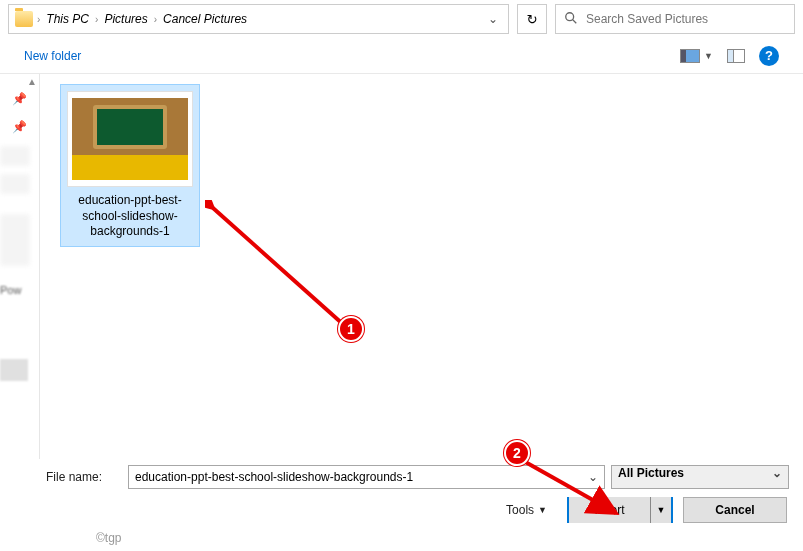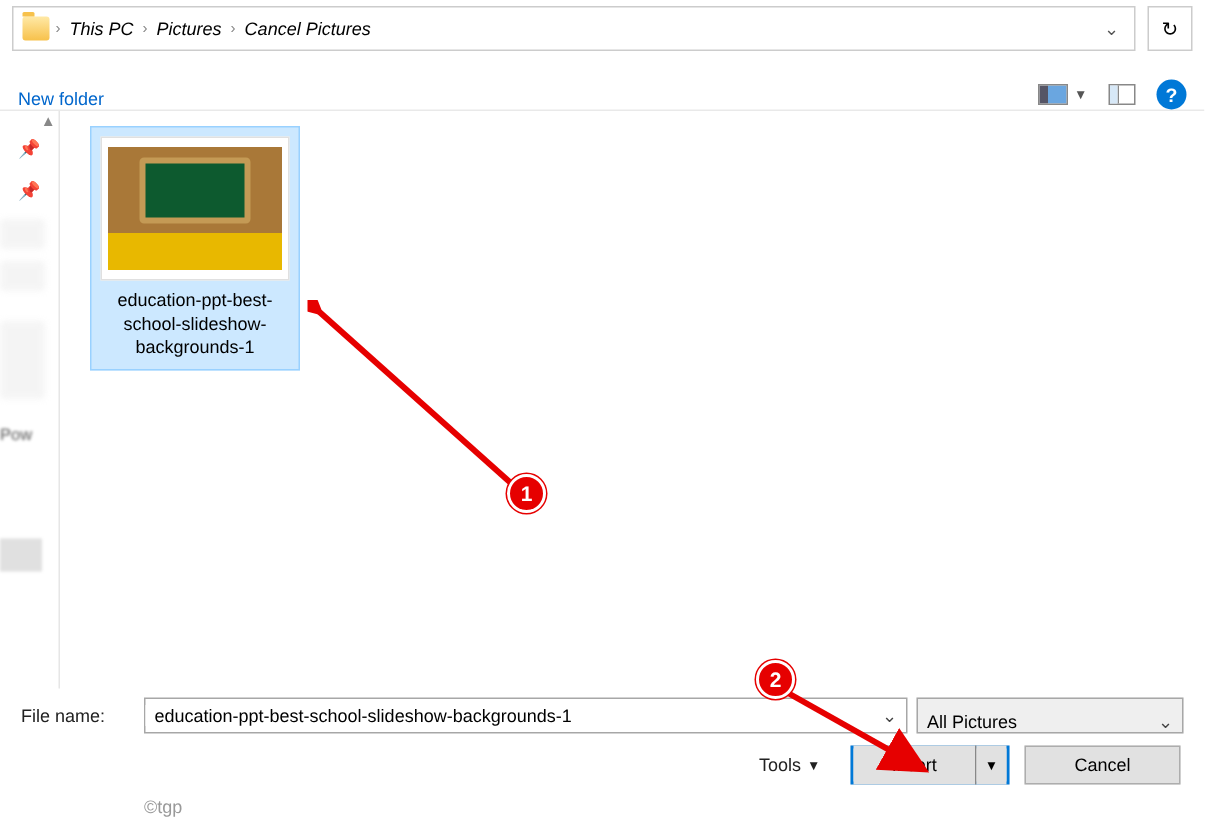--- a/index.html
+++ b/index.html
@@ -9,21 +9,21 @@
   .addr-box { flex: 1; display: flex; align-items: center; border: 1px solid #ccc; height: 30px; padding: 0 6px; gap: 4px; }
   .folder-ico { width: 18px; height: 16px; background: linear-gradient(#ffe9a6, #f7c14b); border-radius: 2px; position: relative; }
   .folder-ico::before { content: ""; position: absolute; top: -3px; left: 0; width: 8px; height: 3px; background: #f7c14b; border-radius: 1px 1px 0 0; }
   .crumb { color: #000; padding: 2px 2px; font-style: italic; }
   .chev { color: #888; font-size: 10px; }
   .addr-drop { margin-left: auto; color: #555; cursor: pointer; padding: 4px; }
   .refresh-btn { width: 30px; height: 30px; border: 1px solid #ccc; display: flex; align-items: center; justify-content: center; background: #fff; cursor: pointer; }
   .search-box { width: 240px; height: 30px; border: 1px solid #ccc; display: flex; align-items: center; padding: 0 8px; gap: 8px; color: #888; }
   .search-ico { color: #666; }
   
-  .toolbar { display: flex; align-items: flex-end; height: 36px; padding: 0 12px; border-bottom: 1px solid #e9e9e9; }
+  .toolbar { display: flex; align-items: center; height: 36px; padding: 0 24px; border-bottom: 1px solid #e9e9e9; }
   .newfolder { color: #0066cc; cursor: pointer; }
   .toolbar-right { margin-left: auto; display: flex; align-items: center; gap: 14px; }
   .view-thumb { width: 20px; height: 14px; background: linear-gradient(90deg, #556 30%, #6aa6e0 30%); border: 1px solid #888; }
   .view-chev { font-size: 9px; color: #555; margin-left: -10px;}
   .pane-ico { width: 18px; height: 14px; border: 1px solid #888; position: relative; background:#fff;}
   .pane-ico::before { content:""; position:absolute; left:5px; top:0; bottom:0; width:1px; background:#888;}
   .pane-ico::after { content:""; position:absolute; left:0; top:0; bottom:0; width:5px; background:#d7e8f7;}
   .help-ico { width: 20px; height: 20px; border-radius: 50%; background: #0078d7; color: #fff; display: flex; align-items: center; justify-content: center; font-size: 13px; font-weight: bold; }
   
   .body-area { display: flex; height: 385px; }
@@ -40,35 +40,35 @@
   .thumb-box { width: 126px; height: 96px; margin: 0 auto 6px; display: flex; align-items: center; justify-content: center; }
   .sel-thumb-wrap { background: #fff; padding: 4px; border: 1px solid #e0e0e0; }
   .thumb1 { width: 116px; height: 82px; background: linear-gradient( #a97838 0%, #a97838 70%, #e8b800 70%, #e8b800 100%); position: relative; }
   .thumb1 .board { position:absolute; left:18%; top:8%; width:64%; height:54%; background:#0d5a2f; border:4px solid #c49a55; border-radius:3px;}
   .thumb2-wrap { width: 80px; height: 112px; }
   .thumb2 { width: 80px; height: 112px; background: linear-gradient(160deg, #a7c7c7 0%, #f7d4c8 50%, #f4a08a 100%); position: relative; }
   .thumb2 .arm { position:absolute; left:28px; bottom:0; width:48px; height:60px; background:#0e4a5a; clip-path: polygon(10% 100%, 40% 40%, 60% 0%, 80% 10%, 60% 50%, 45% 100%); }
   .thumb2 .bulb { position:absolute; left:40px; top:14px; width:18px; height:24px; background: rgba(255,255,255,.85); border-radius: 50% 50% 40% 40%; }
   .fname { font-size: 12px; line-height: 1.3; word-break: break-word; }
   
-  .bottom-bar { padding: 6px 14px 6px 14px; }
+  .bottom-bar { padding: 6px 14px 6px 14px; margin-left: 32px; }
   .fn-row { display: flex; align-items: center; gap: 6px; margin-bottom: 8px;}
   .fn-label { width: 76px; color: #222; }
   .fn-input-wrap { flex: 1; border: 1px solid #a7a7a7; height: 24px; display: flex; align-items: center; background: #fff; }
   .fn-input { flex: 1; border: none; outline: none; padding: 0 6px; font-family: inherit; font-size: 12px; }
   .fn-drop { width: 22px; text-align: center; color: #444; cursor:pointer;}
-  .filter-box { width: 178px; border: 1px solid #a7a7a7; height: 24px; display: flex; align-items: flex-end; padding: 0 6px; background: #efefef; cursor:pointer;}
+  .filter-box { width: 178px; border: 1px solid #a7a7a7; height: 24px; display: flex; align-items: flex-start; padding: 0 6px; background: #efefef; cursor:pointer;font-weight:bold;}
   .filter-drop { margin-left: auto; color: #444; }
   .btn-row { display: flex; align-items: center; justify-content: flex-end; gap: 10px; padding-right:2px;}
   .tools { display: flex; align-items: center; gap: 4px; color: #222; cursor:pointer; margin-right:10px;text-align:right;}
   .btn { height: 26px; border: 1px solid #adadad; background: #e1e1e1; display: flex; align-items: center; justify-content: center; cursor: pointer; }
   .btn.insert-wrap { border: 2px solid #0078d7; padding:0; display:flex;}
   .btn.insert-main { border:none; border-right:1px solid #888; width:82px;}
   .btn.insert-dd { border:none; width:20px; background:#e1e1e1;}
-  .btn.cancel { width: 104px;}
+  .btn.cancel { width: 104px; font-weight: bold;}
   
   .watermark { position: absolute; left: 96px; bottom: 6px; color: #999; font-size: 12px; }
   
   .arrow-svg { position: absolute; pointer-events: none; }
   .callout { position: absolute; width: 26px; height: 26px; border-radius: 50%; background: #e60000; border: 2px solid #fff; color: #fff; display: flex; align-items: center; justify-content: center; font-size: 14px; font-weight: bold; box-shadow: 0 0 0 1px #e60000; pointer-events:none;}
 </style>
 </head>
 <body>
 
 <div class="addr-bar">
@@ -78,20 +78,29 @@
     <span class="crumb">This PC</span>
     <span class="chev">›</span>
     <span class="crumb">Pictures</span>
     <span class="chev">›</span>
     <span class="crumb">Cancel Pictures</span>
     <span class="addr-drop">⌄</span>
   </div>
   <button class="refresh-btn">
     <span>↻</span>
   </button>
+  <div class="search-box">
+    <span class="search-ico">
+      <svg width="14" height="14" viewBox="0 0 16 16">
+          <circle cx="6.5" cy="6.5" r="4.5" fill="none" stroke="#666" stroke-width="1.5"></circle>
+          <line x1="10" y1="10" x2="14" y2="14" stroke="#666" stroke-width="1.5"></line>
+        </svg>
+    </span>
+    <input type="text" style="border: none; outline: none; flex: 1 1 0%; font: inherit; color: rgb(136, 136, 136);" placeholder="Search Saved Pictures">
+  </div>
 </div>
 
 <div class="toolbar">
   <span class="newfolder">New folder</span>
   <div class="toolbar-right">
     <span class="view-thumb"></span>
     <span class="view-chev">▼</span>
     <span class="pane-ico"></span>
     <span class="help-ico">?</span>
   </div>

